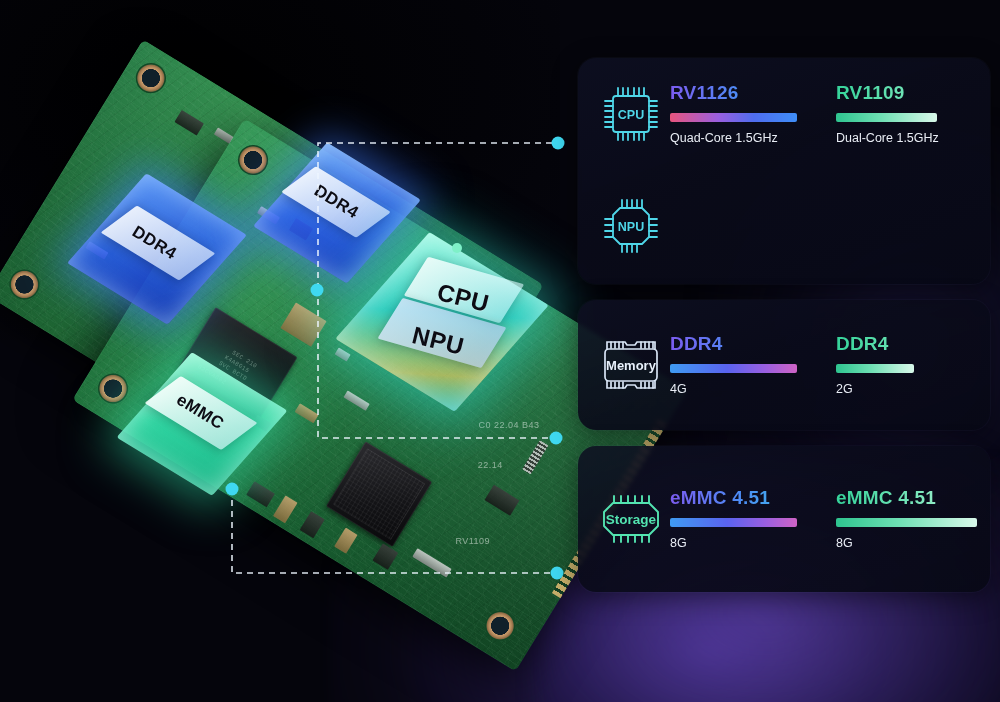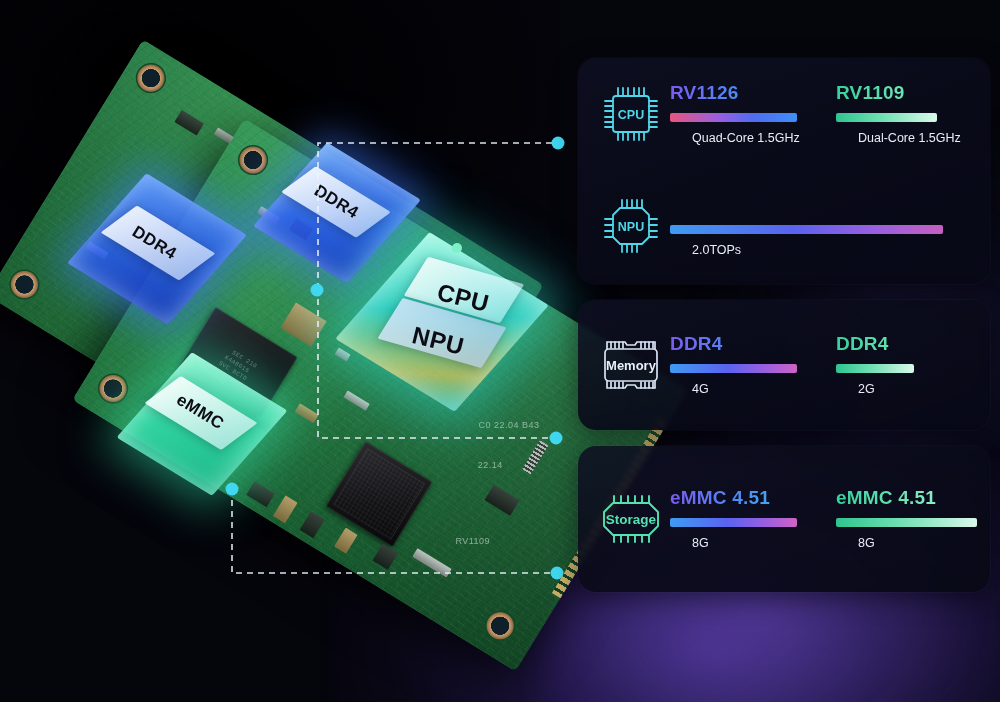--- a/index.html
+++ b/index.html
@@ -131,21 +131,21 @@
   .iconwrap{width:78px;flex:0 0 78px;display:flex;align-items:center;justify-content:center;}
   .cols{display:flex;flex:1;gap:22px;padding-right:10px;}
   .col{flex:1;min-width:0;}
   .spec-name{
     font-size:19px;font-weight:700;letter-spacing:.2px;line-height:22px;margin-bottom:9px;
     background-clip:text;-webkit-background-clip:text;color:transparent;
     -webkit-text-fill-color:transparent;white-space:nowrap;
   }
   .spec-name.blank{height:22px;margin-bottom:9px;}
   .bar{height:9px;border-radius:2px;margin-bottom:9px;}
-  .spec-sub{font-size:12.5px;color:#e9edf5;line-height:15px;white-space:nowrap;margin-left:22px;}
+  .spec-sub{font-size:12.5px;color:#e9edf5;line-height:15px;white-space:nowrap;}
 
   .grad-a{background-image:linear-gradient(90deg,#7b5cf0 0%,#4d8cf5 48%,#39c6e8 100%);}
   .grad-b{background-image:linear-gradient(90deg,#35d39a 0%,#7ee8bd 60%,#cdf6e3 100%);}
 
   .bar-cpu{background-image:linear-gradient(90deg,#e8557e 0%,#9a5fe0 38%,#4f6df0 66%,#3f8ef8 100%);}
   .bar-npu{background-image:linear-gradient(90deg,#3f9bf2 0%,#5a63ef 45%,#9a5fe0 75%,#c65fc0 100%);}
   .bar-mem{background-image:linear-gradient(90deg,#3f9bf2 0%,#5a63ef 45%,#9a5fe0 75%,#cf63c5 100%);}
   .bar-sto{background-image:linear-gradient(90deg,#3f9bf2 0%,#5a63ef 45%,#9a5fe0 75%,#cf63c5 100%);}
   .bar-g{background-image:linear-gradient(90deg,#2ec48f 0%,#6fe0b4 45%,#d9f8ea 100%);}
   .w-70{width:70%;}
@@ -366,25 +366,20 @@
                 <line x1="49" y1="24" x2="57" y2="24"></line>
                   <line x1="49" y1="30" x2="57" y2="30"></line>
                 <line x1="49" y1="36" x2="57" y2="36"></line>
                   <line x1="49" y1="42" x2="57" y2="42"></line>
               </g>
             </g>
             <text x="31" y="36" text-anchor="middle" fill="#4fd6e8" font-family="Liberation Sans, sans-serif" font-size="12.5" font-weight="700">NPU</text>
           </svg>
         </div>
         <div class="cols">
-          <div class="col">
-            <div class="spec-name blank"></div>
-            <div class="bar bar-npu w-88"></div>
-            <div class="spec-sub">2.0TOPs</div>
-          </div>
         </div>
       </div>
     </div>
 
     <div class="card c2">
       <div class="row" style="height:130px;">
         <div class="iconwrap">
           <svg width="68" height="58" viewBox="0 0 68 58">
             <g stroke="#d8e4f5" stroke-width="1.7" fill="none" stroke-linecap="round">
               <rect x="8" y="13" width="52" height="32" rx="4"></rect>

